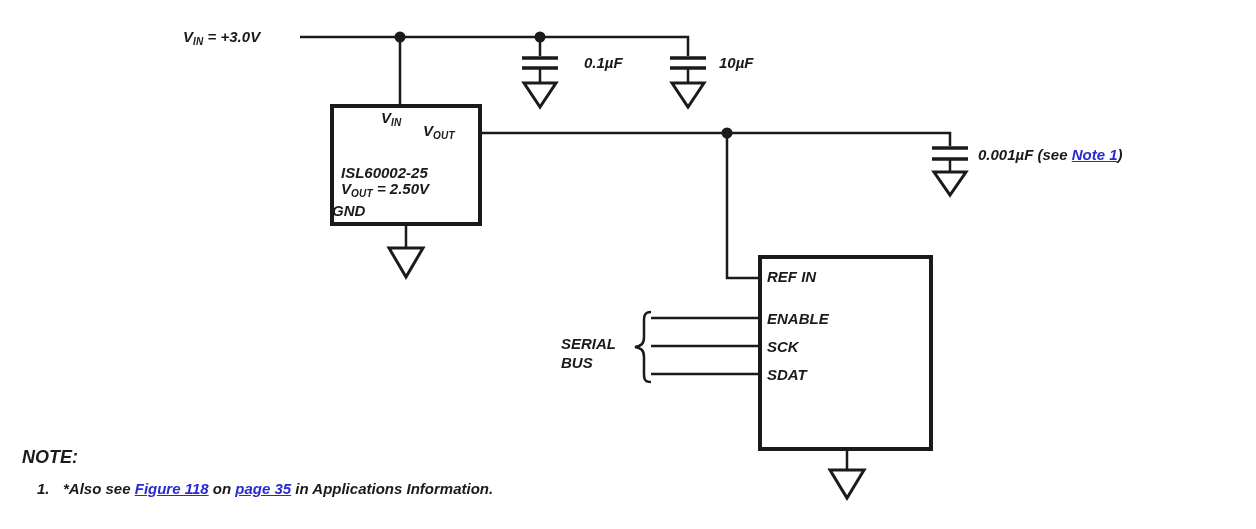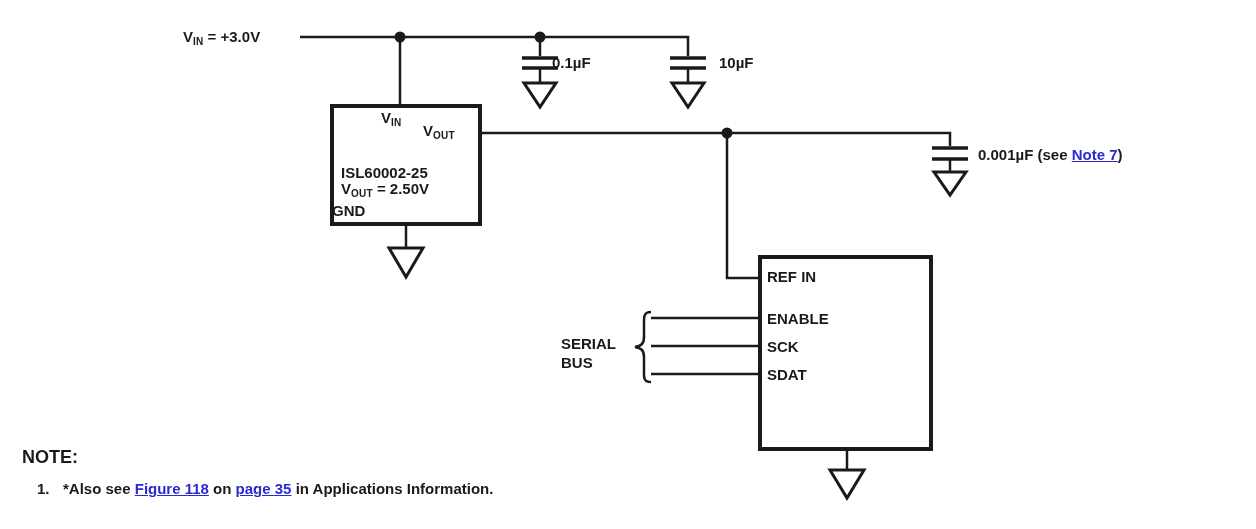--- a/index.html
+++ b/index.html
@@ -8,20 +8,21 @@
     --bg:#ffffff;
   }
   *{margin:0;padding:0;box-sizing:border-box;}
   html,body{background:var(--bg);}
   body{font-family:"Liberation Sans", sans-serif;}
   .stage{
     position:relative;
     width:1256px;height:529px;
     background:var(--bg);
     overflow:hidden;
+    font-style:italic;
   }
   svg.schematic{position:absolute;left:0;top:0;}
   .lbl{
     position:absolute;
     font-size:15px;
     font-weight:bold;
     color:var(--ink);
     white-space:nowrap;
     line-height:1.15;
   }
@@ -99,26 +100,26 @@
     <rect x="332" y="106" width="148" height="118" stroke="#1a1a1a" fill="none" stroke-width="4"></rect>
     <rect x="760" y="257" width="171" height="192" stroke="#1a1a1a" fill="none" stroke-width="4"></rect>
 
     <path d="M651 312 C643 312 644 318 644 325 L644 337 C644 344 641 346 635 347 C641 348 644 350 644 357 L644 369 C644 377 643 382 651 382" stroke="#1a1a1a" fill="none" stroke-width="2.5"></path>
   </svg>
 
   <div class="lbl" style="left:183px;top:28px;">
     <span>V</span><span class="sub">IN</span><span> = +3.0V</span>
   </div>
 
-  <div class="lbl" style="left:552px;top:54px;">0.1µF</div>
+  <div class="lbl" style="left:584px;top:54px;">0.1µF</div>
 
   <div class="lbl" style="left:719px;top:54px;">10µF</div>
 
   <div class="lbl" style="left:978px;top:146px;">
-    <span>0.001µF (see </span><a class="doclink">Note 7</a><span>)</span>
+    <span>0.001µF (see </span><a class="doclink">Note 1</a><span>)</span>
   </div>
 
   <div class="lbl" style="left:381px;top:109px;">
     <span>V</span><span class="sub">IN</span>
   </div>
   <div class="lbl" style="left:423px;top:122px;">
     <span>V</span><span class="sub">OUT</span>
   </div>
   <div class="lbl" style="left:341px;top:164px;">ISL60002-25</div>
   <div class="lbl" style="left:341px;top:180px;">

